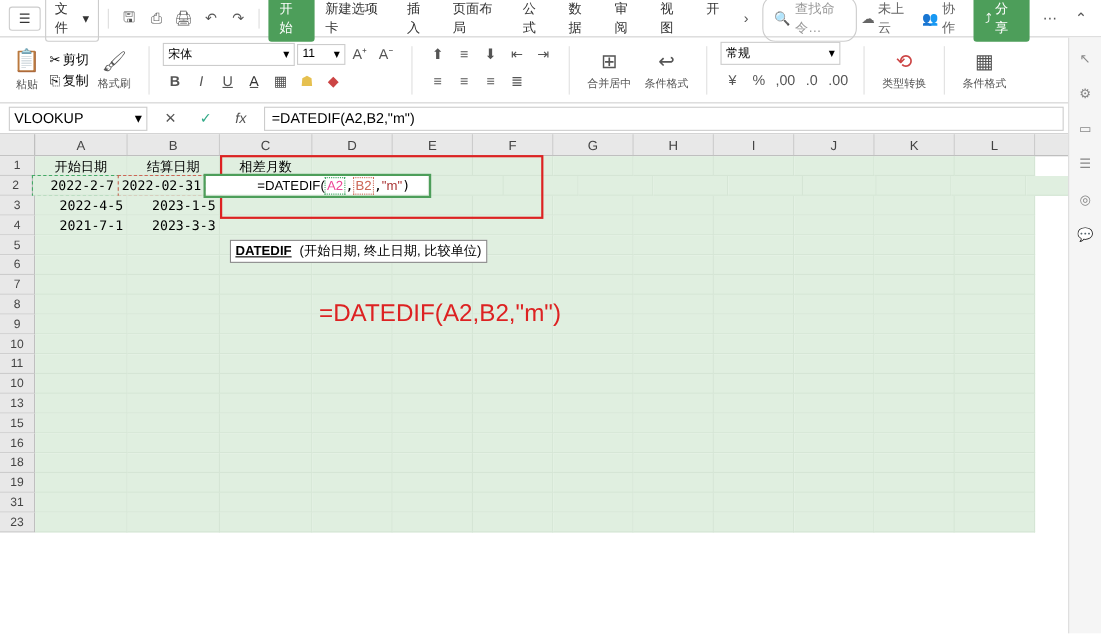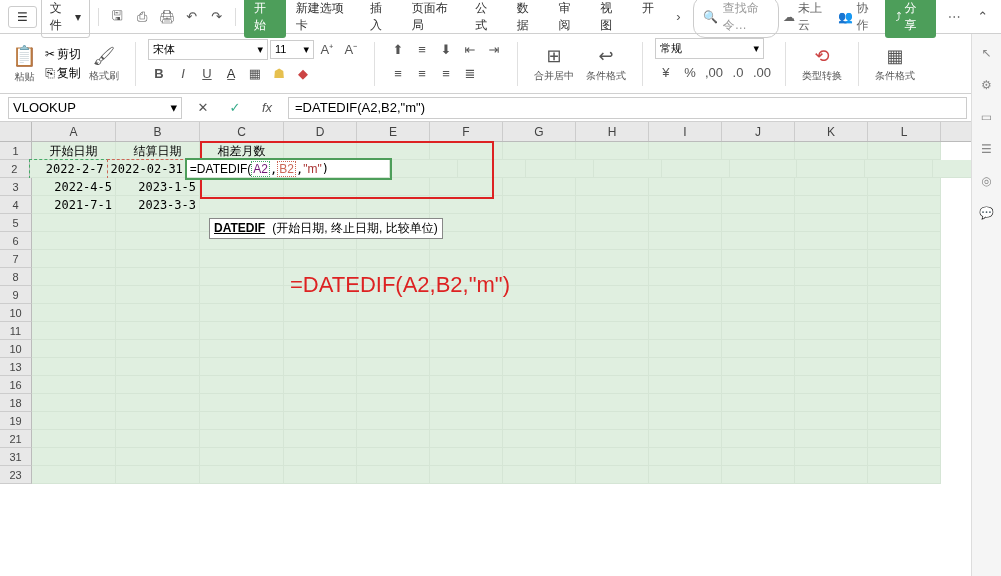--- a/index.html
+++ b/index.html
@@ -23,21 +23,21 @@
 .ribbon-sep { width: 1px; height: 44px; background: #e0e0e0; margin: 0 4px; }
 .rb-col { display: flex; flex-direction: column; gap: 2px; align-items: center; }
 .rb-row { display: flex; gap: 2px; align-items: center; }
 .ico-btn { width: 22px; height: 22px; display: flex; align-items: center; justify-content: center; color: #555; cursor: pointer; border-radius: 2px; font-size: 13px; }
 .sel { border: 1px solid #ccc; background: #fff; font-size: 11px; padding: 2px 4px; display: flex; align-items: center; }
 .big-btn { display: flex; flex-direction: column; align-items: center; gap: 2px; padding: 2px 4px; cursor: pointer; color: #555; }
 .big-btn .lbl { font-size: 10px; }
 
 
 .fbar-row { height: 28px; display: flex; align-items: center; border-bottom: 1px solid #d0d0d0; }
-.name-box { width: 174px; height: 22px; border: 1px solid #ccc; margin-left: 8px; display: flex; align-items: center; justify-content: space-between; padding: 0 4px; font-family: Consolas, monospace; font-size: 13px; }
+.name-box { width: 126px; height: 22px; border: 1px solid #ccc; margin-left: 8px; display: flex; align-items: center; justify-content: space-between; padding: 0 4px; font-family: Consolas, monospace; font-size: 13px; }
 .fbar-btns { display: flex; gap: 10px; margin: 0 10px; color: #666; }
 .fbar-input { flex: 1; height: 22px; border: 1px solid #ccc; padding: 0 6px; font-family: Consolas, monospace; font-size: 13px; display: flex; align-items: center; margin-right: 34px; }
 
 
 .grid-wrap { position: relative; height: 450px; }
 .col-headers { height: 20px; display: flex; background: #e8e8e8; border-bottom: 1px solid #bbb; }
 .corner { width: 32px; border-right: 1px solid #bbb; background: #e8e8e8; }
 .col-h { width: 73px; text-align: center; border-right: 1px solid #ccc; font-size: 12px; color: #444; line-height: 20px; }
 .col-h.narrow { width: 84px; }
 .row { display: flex; height: 18px; }
@@ -49,22 +49,22 @@
 
 
 .anno-box { position: absolute; border: 2px solid #d22; pointer-events: none; }
 .anno-text { position: absolute; color: #d22; font-size: 22px; font-family: Arial, sans-serif; }
 
 
 .fn-tip { position: absolute; background: #fff; border: 1px solid #888; padding: 1px 4px; font-size: 12px; font-family: "SimSun", monospace; z-index: 20; }
 .fn-tip b { font-weight: bold; text-decoration: underline; }
 
 
-.tok-fn { color: #000; }
-.tok-ref1 { color: #701a75; border: 1px dotted #4a6; padding: 0 1px; }
+.tok-fn { color: #000; margin-left: 44px; }
+.tok-ref1 { color: #ec4899; border: 1px dotted #4a6; padding: 0 1px; }
 .tok-ref2 { color: #c65; border: 1px dotted #c65; padding: 0 1px; }
 .tok-str { color: #a33; }
 
 
 .sidebar-r { position: absolute; right: 0; top: 34px; width: 30px; bottom: 0; background: #f5f5f5; border-left: 1px solid #ddd; display: flex; flex-direction: column; align-items: center; gap: 14px; padding-top: 10px; color: #888; }
 .sidebar-r .sico { width: 18px; height: 18px; display: flex; align-items: center; justify-content: center; cursor: pointer; }
 </style>
 </head>
 <body>
 
@@ -453,20 +453,35 @@
         <div class="cell"></div>
         <div class="cell"></div>
         <div class="cell"></div>
         <div class="cell"></div>
         <div class="cell"></div>
         <div class="cell"></div>
         <div class="cell"></div>
         <div class="cell"></div>
       </div>
       <div class="row">
+        <div class="row-h">15</div>
+        <div class="cell narrow"></div>
+        <div class="cell narrow"></div>
+        <div class="cell narrow"></div>
+        <div class="cell"></div>
+        <div class="cell"></div>
+        <div class="cell"></div>
+        <div class="cell"></div>
+        <div class="cell"></div>
+        <div class="cell"></div>
+        <div class="cell"></div>
+        <div class="cell"></div>
+        <div class="cell"></div>
+      </div>
+      <div class="row">
         <div class="row-h">16</div>
         <div class="cell narrow"></div>
         <div class="cell narrow"></div>
         <div class="cell narrow"></div>
         <div class="cell"></div>
         <div class="cell"></div>
         <div class="cell"></div>
         <div class="cell"></div>
         <div class="cell"></div>
         <div class="cell"></div>
@@ -484,35 +499,20 @@
         <div class="cell"></div>
         <div class="cell"></div>
         <div class="cell"></div>
         <div class="cell"></div>
         <div class="cell"></div>
         <div class="cell"></div>
         <div class="cell"></div>
       </div>
       <div class="row">
         <div class="row-h">19</div>
-        <div class="cell narrow"></div>
-        <div class="cell narrow"></div>
-        <div class="cell narrow"></div>
-        <div class="cell"></div>
-        <div class="cell"></div>
-        <div class="cell"></div>
-        <div class="cell"></div>
-        <div class="cell"></div>
-        <div class="cell"></div>
-        <div class="cell"></div>
-        <div class="cell"></div>
-        <div class="cell"></div>
-      </div>
-      <div class="row">
-        <div class="row-h">21</div>
         <div class="cell narrow"></div>
         <div class="cell narrow"></div>
         <div class="cell narrow"></div>
         <div class="cell"></div>
         <div class="cell"></div>
         <div class="cell"></div>
         <div class="cell"></div>
         <div class="cell"></div>
         <div class="cell"></div>
         <div class="cell"></div>

